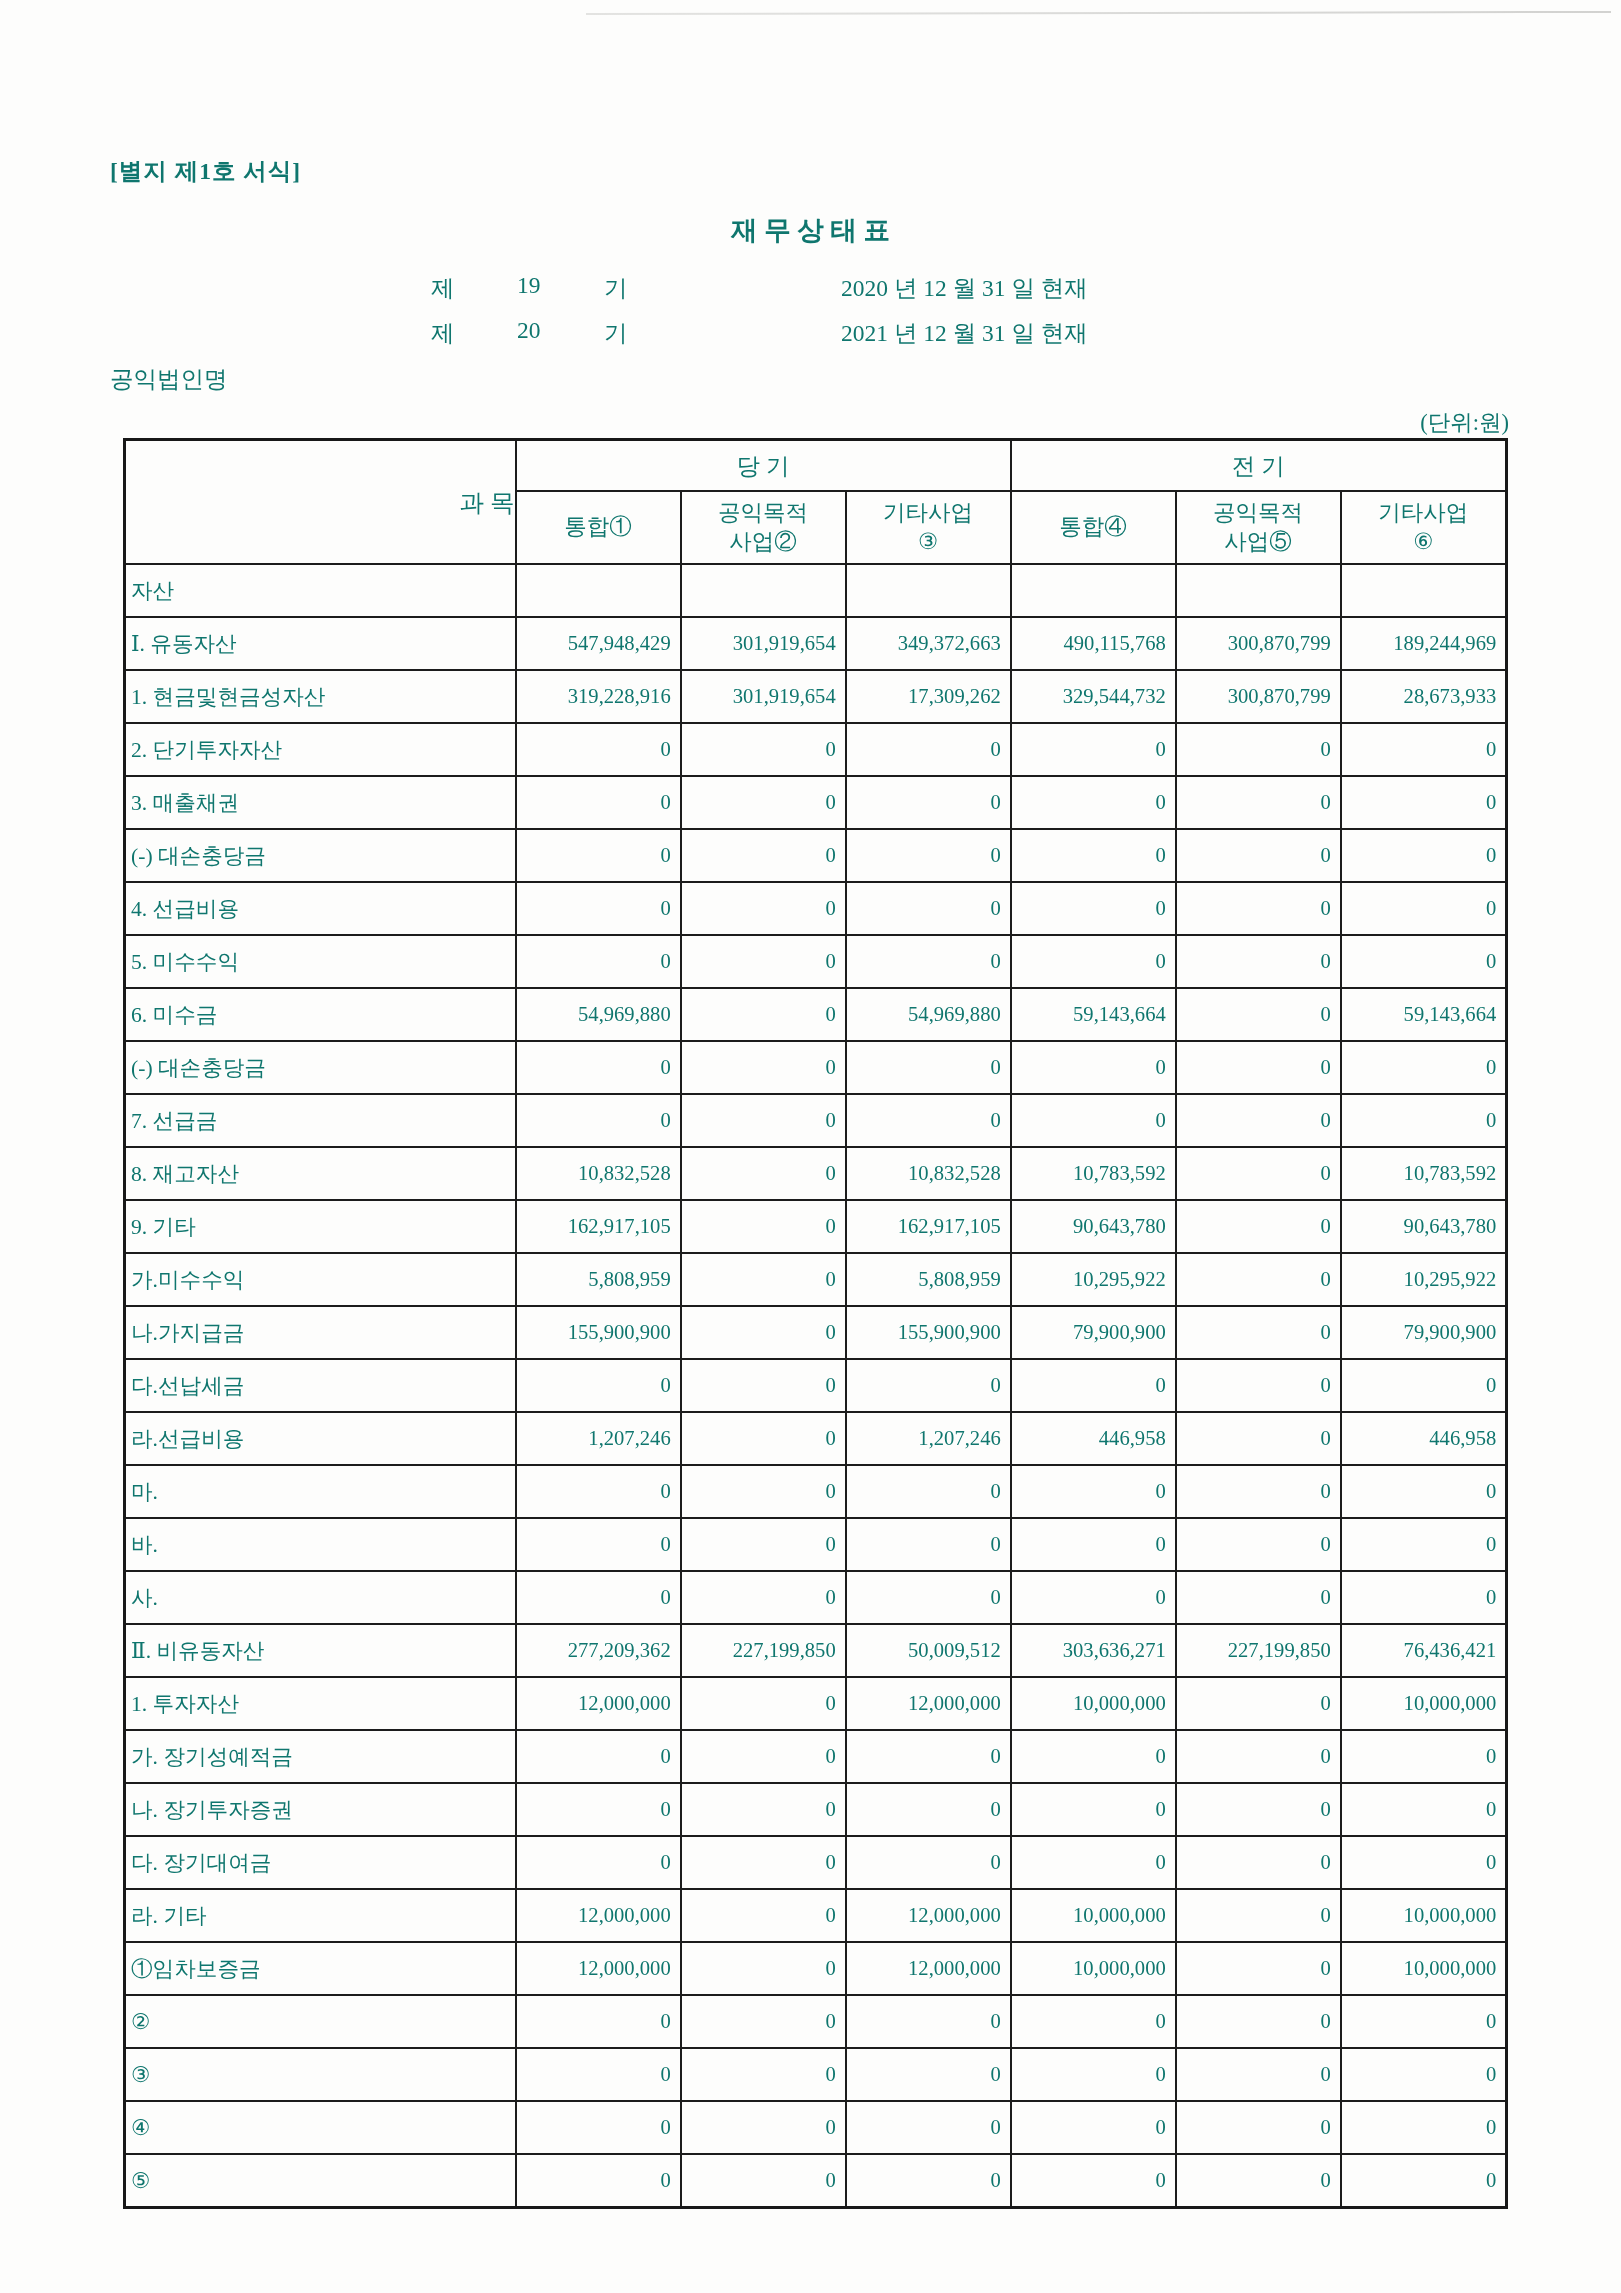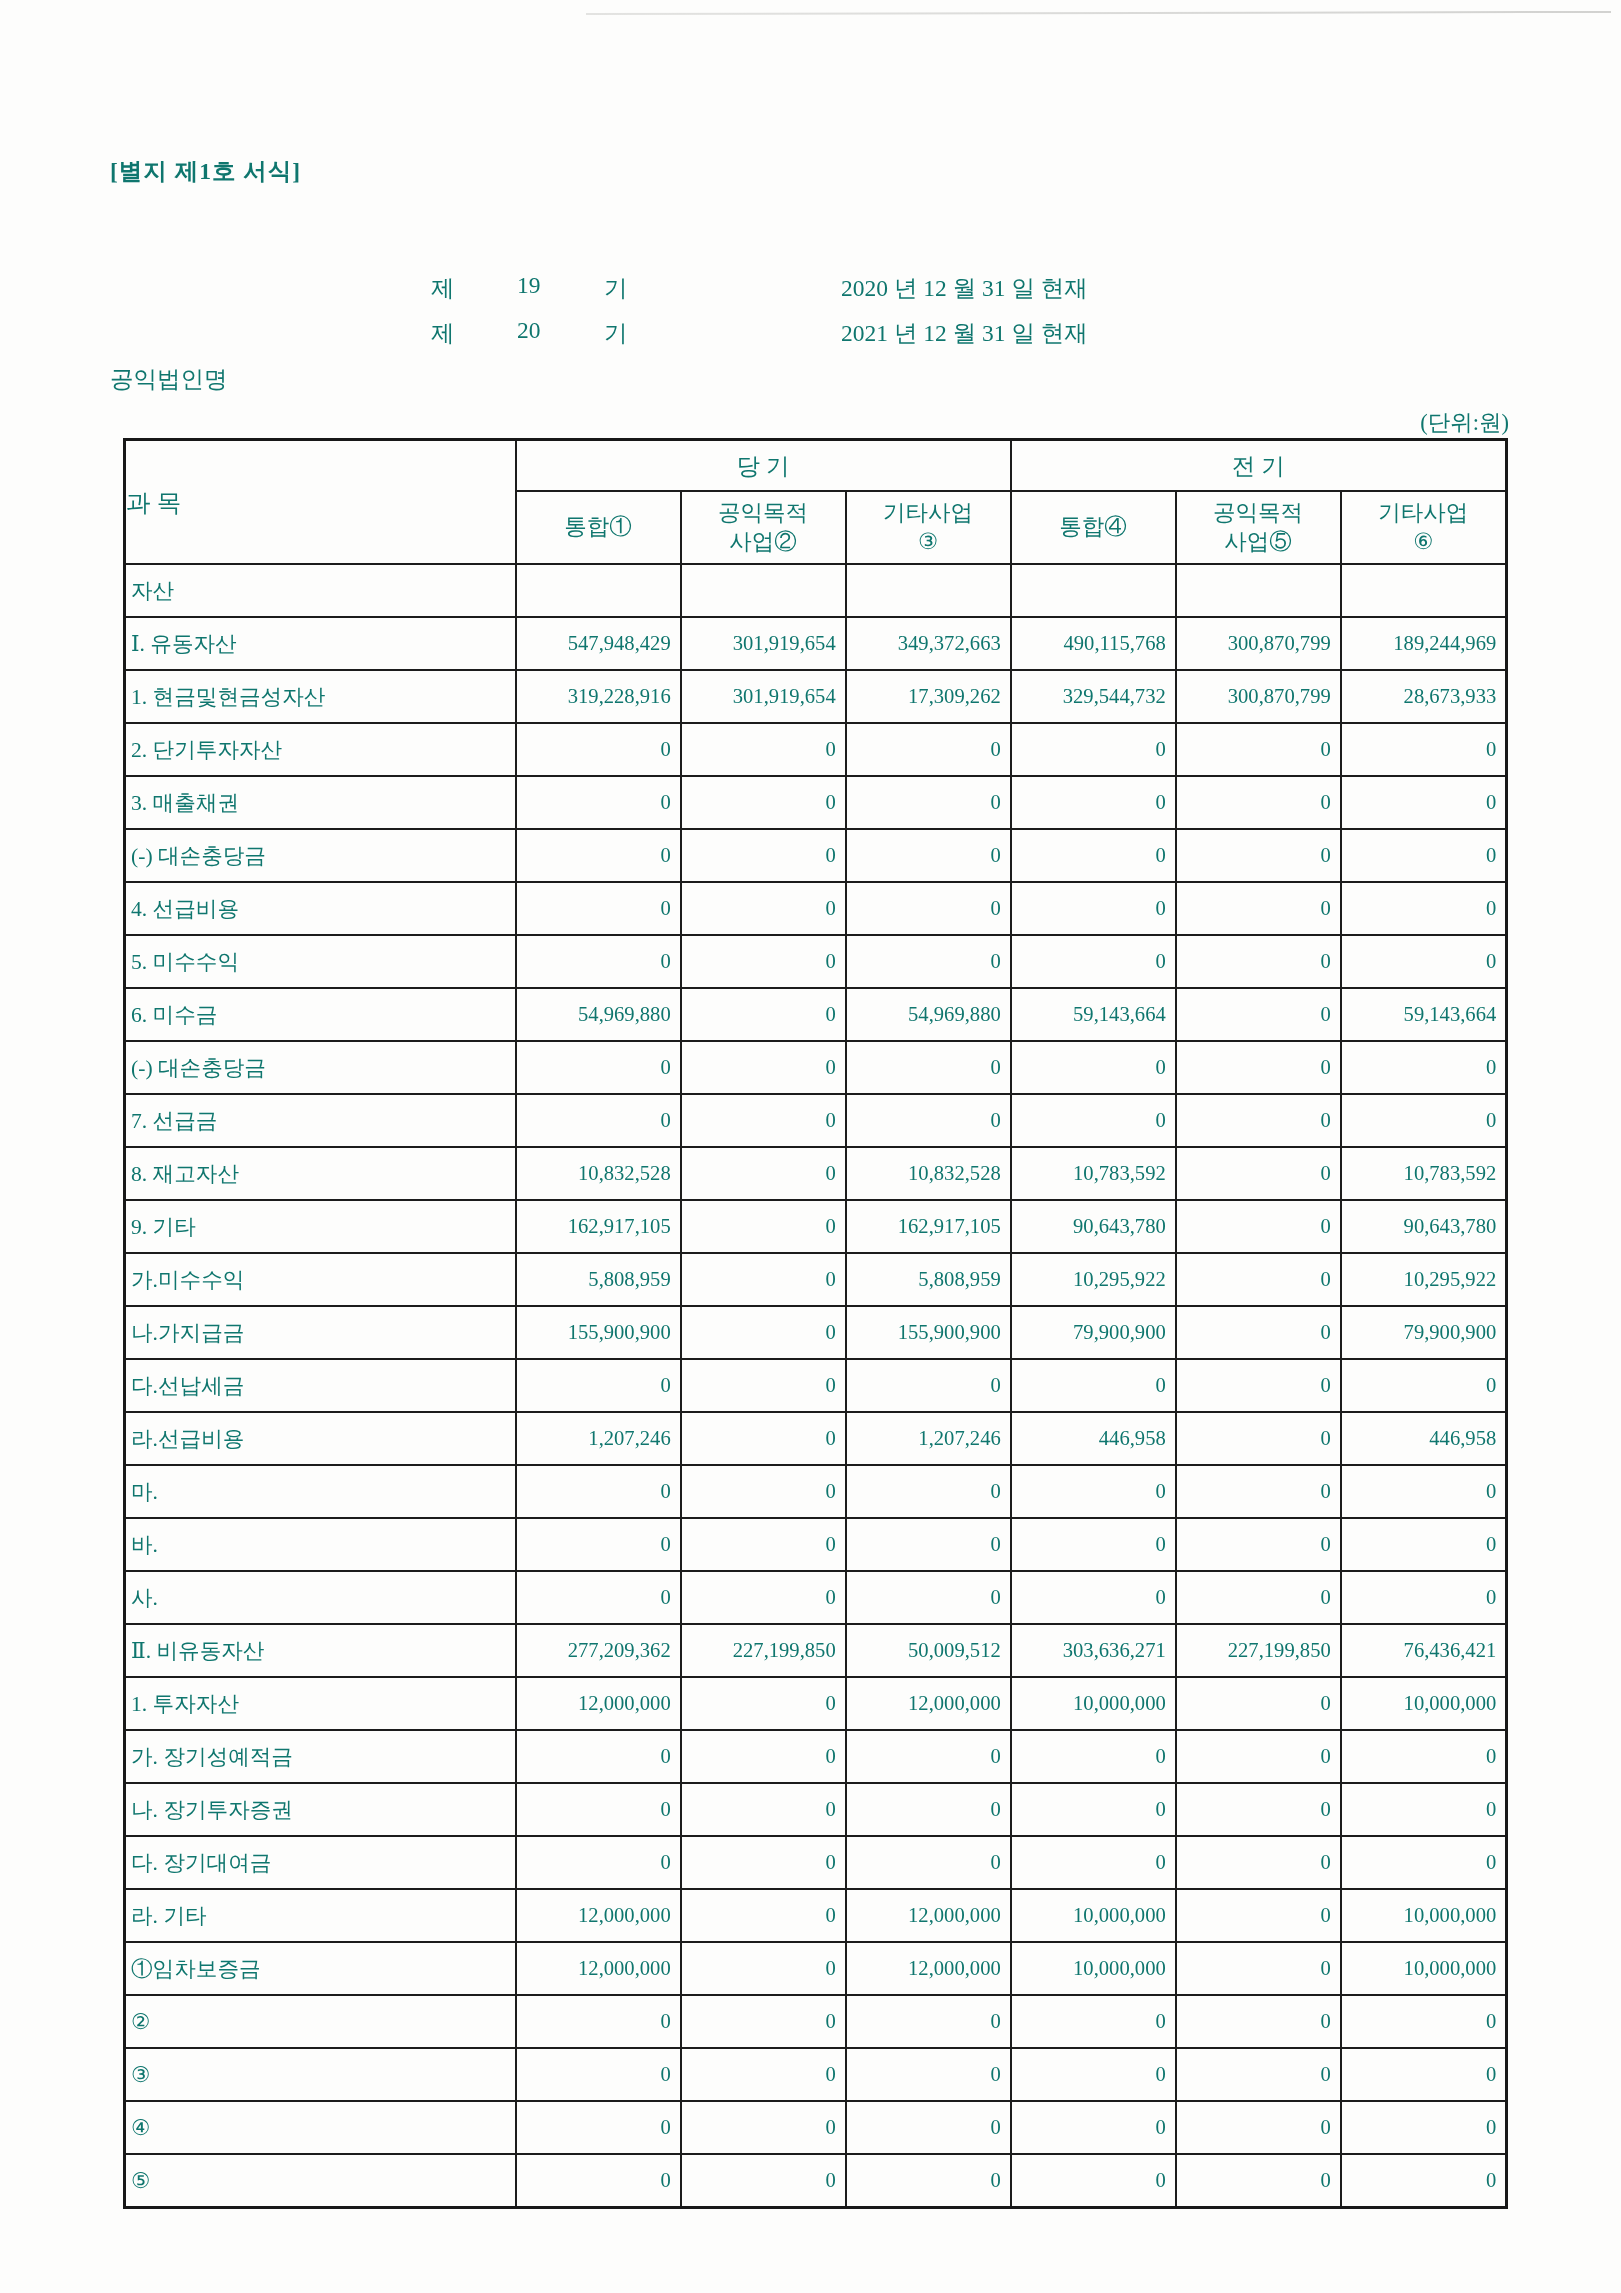--- a/index.html
+++ b/index.html
@@ -41,39 +41,40 @@
   }
   .bs th, .bs td {
     border-top:2.9px solid #1c1c1c;
     border-bottom:2.9px solid #1c1c1c;
     border-left:2px solid #1c1c1c;
     border-right:2px solid #1c1c1c;
     vertical-align:middle;
     padding:0;
     overflow:hidden;
   }
-  .bs th.acct { font-size:24.5px; font-weight:normal; text-align:left; }
+  .bs th.acct { font-size:24.5px; font-weight:normal; text-align:right; }
   .bs tr.group-row th.grp { height:49px; font-size:23.5px; font-weight:normal; text-align:center; }
   .bs tr.sub-row th.sub {
     height:71px; font-size:22.5px; font-weight:normal; text-align:center;
     white-space:pre-line; line-height:1.25;
   }
   .bs tbody td { height:51px; font-size:20.6px; }
   .bs tbody td.label { text-align:left; padding-left:5px; font-size:21.6px; white-space:nowrap; }
   .bs tbody td.num   { text-align:right; padding-right:8.8px; }
 </style>
 </head>
 <body>
 
 <div class="page">
 
   <div class="artifact-line"></div>
 
   <div class="form-label">[별지 제1호 서식]</div>
 
+  <div class="doc-title">재 무 상 태 표</div>
 
   <div class="periods">
     <div class="period-line">
       <span class="p-prefix">제</span>
       <span class="p-num">19</span>
       <span class="p-suffix">기</span>
       <span class="p-date">2020 년 12 월 31 일 현재</span>
     </div>
     <div class="period-line">
       <span class="p-prefix">제</span>

